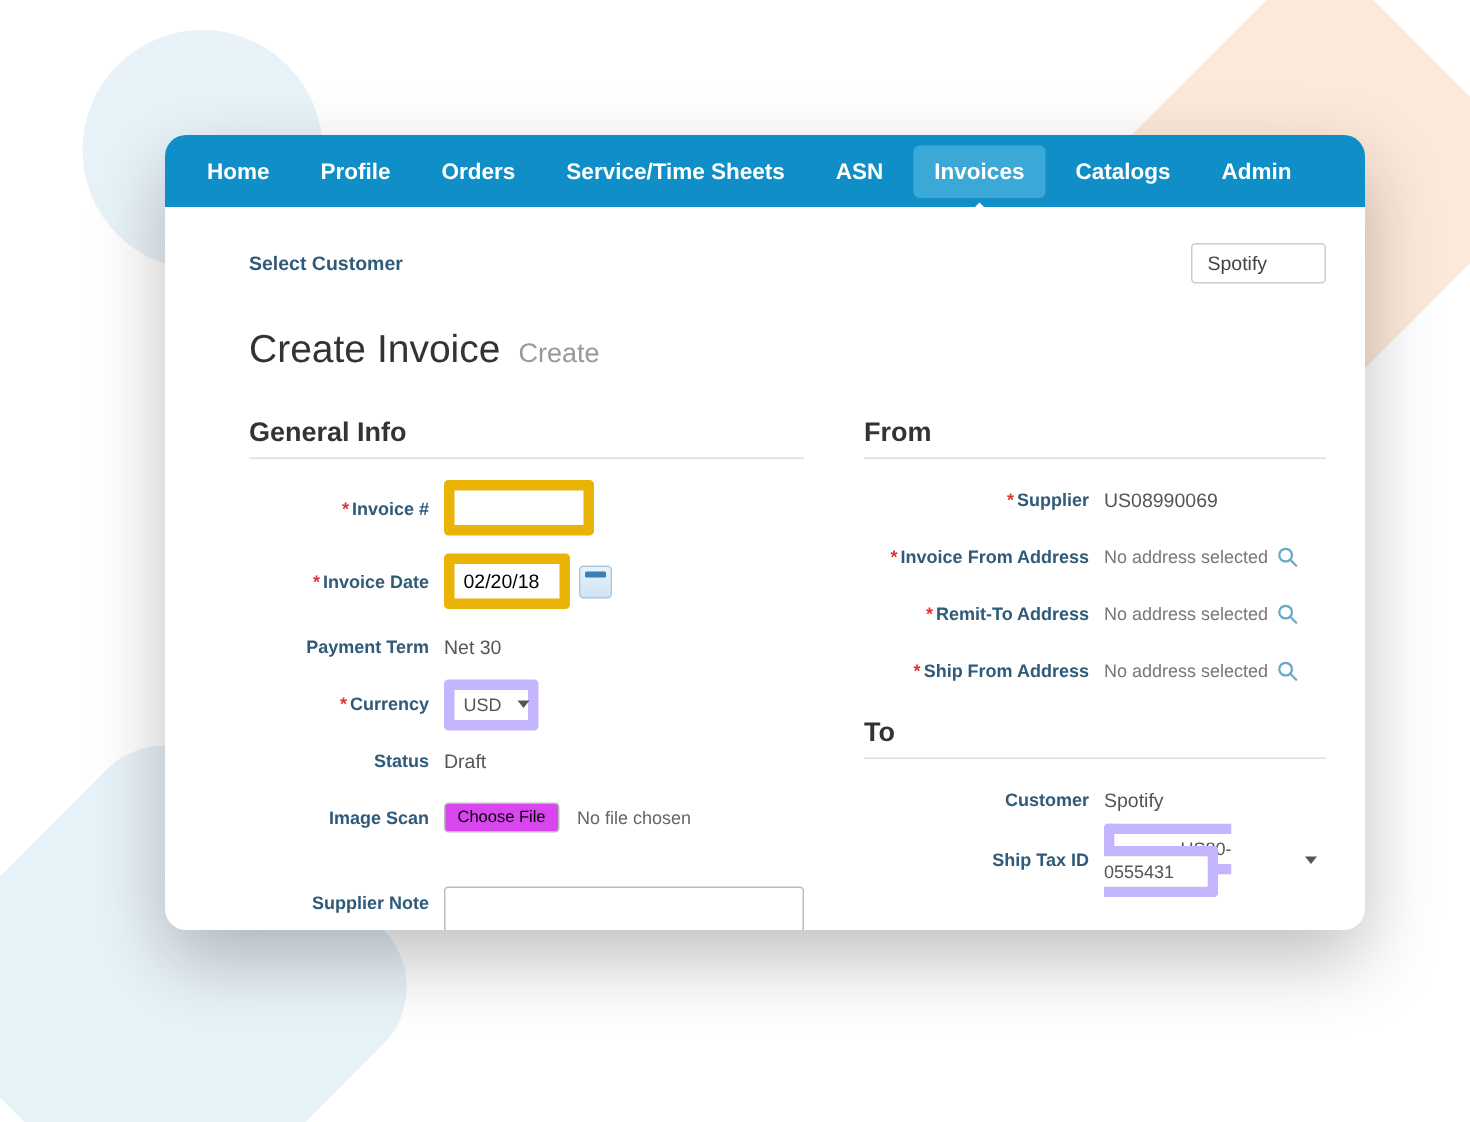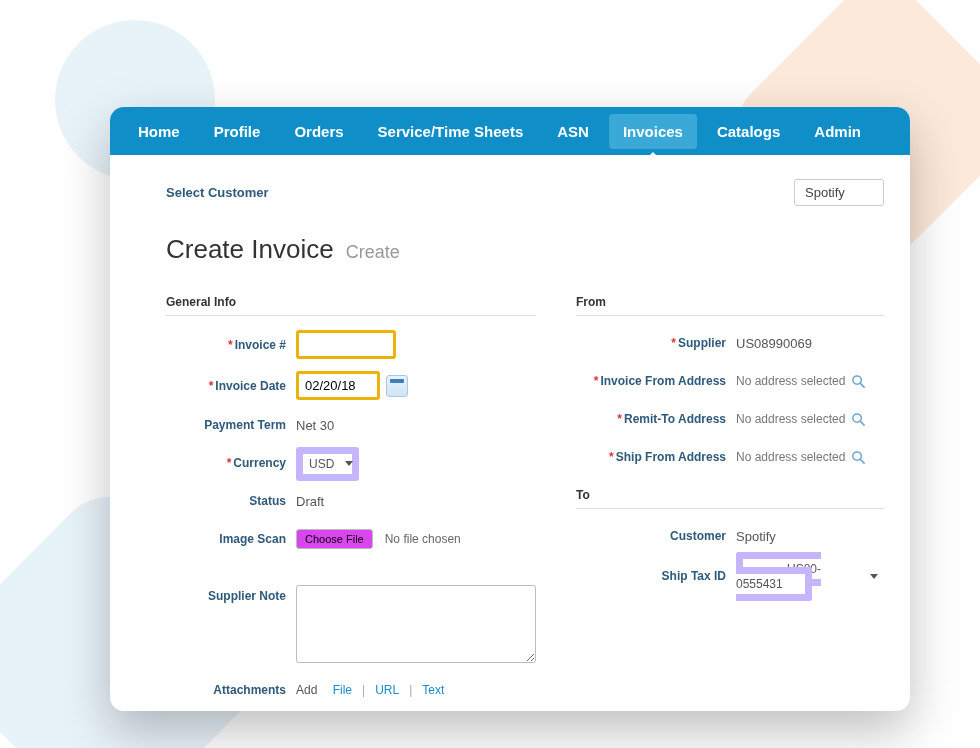--- a/index.html
+++ b/index.html
@@ -35,22 +35,22 @@
     width: 260px; height: 260px;
     background: #e8f2f9;
     border-radius: 55px;
     bottom: -40px; left: -20px;
     transform: rotate(45deg);
     z-index: 0;
   }
 
   .app-window {
     position: absolute;
-    top: 107px; left: 110px;
-    width: 800px; height: 604px;
+    top: 90px; left: 110px;
+    width: 800px; height: 530px;
     background: #fff;
     border-radius: 14px;
     box-shadow: 0 20px 50px rgba(0,0,0,0.25);
     z-index: 5;
     overflow: hidden;
   }
 
   .nav-bar {
     background: #0f8ec7;
     height: 48px;
@@ -127,21 +127,21 @@
   }
 
   .two-col {
     display: flex;
     gap: 40px;
   }
   .col { flex: 1; }
 
   .section-heading {
     color: #333;
-    font-size: 12px;
+    font-size: 18px;
     font-weight: 700;
     border-bottom: 1px solid #ddd;
     padding-bottom: 6px;
     margin-bottom: 14px;
   }
 
   .field-row {
     display: flex;
     align-items: center;
     margin-bottom: 12px;
@@ -161,21 +161,21 @@
   .field-value {
     flex: 1;
     color: #555;
     font-size: 13px;
     display: flex;
     align-items: center;
     gap: 6px;
   }
 
   .text-input {
-    border: 3px solid #eab308;
+    border: 7px solid #eab308;
     border-radius: 3px;
     padding: 4px 6px;
     font-size: 13px;
     width: 100px;
     background: #fff;
   }
   .date-input { width: 84px; }
 
   .cal-icon {
     width: 22px; height: 22px;

